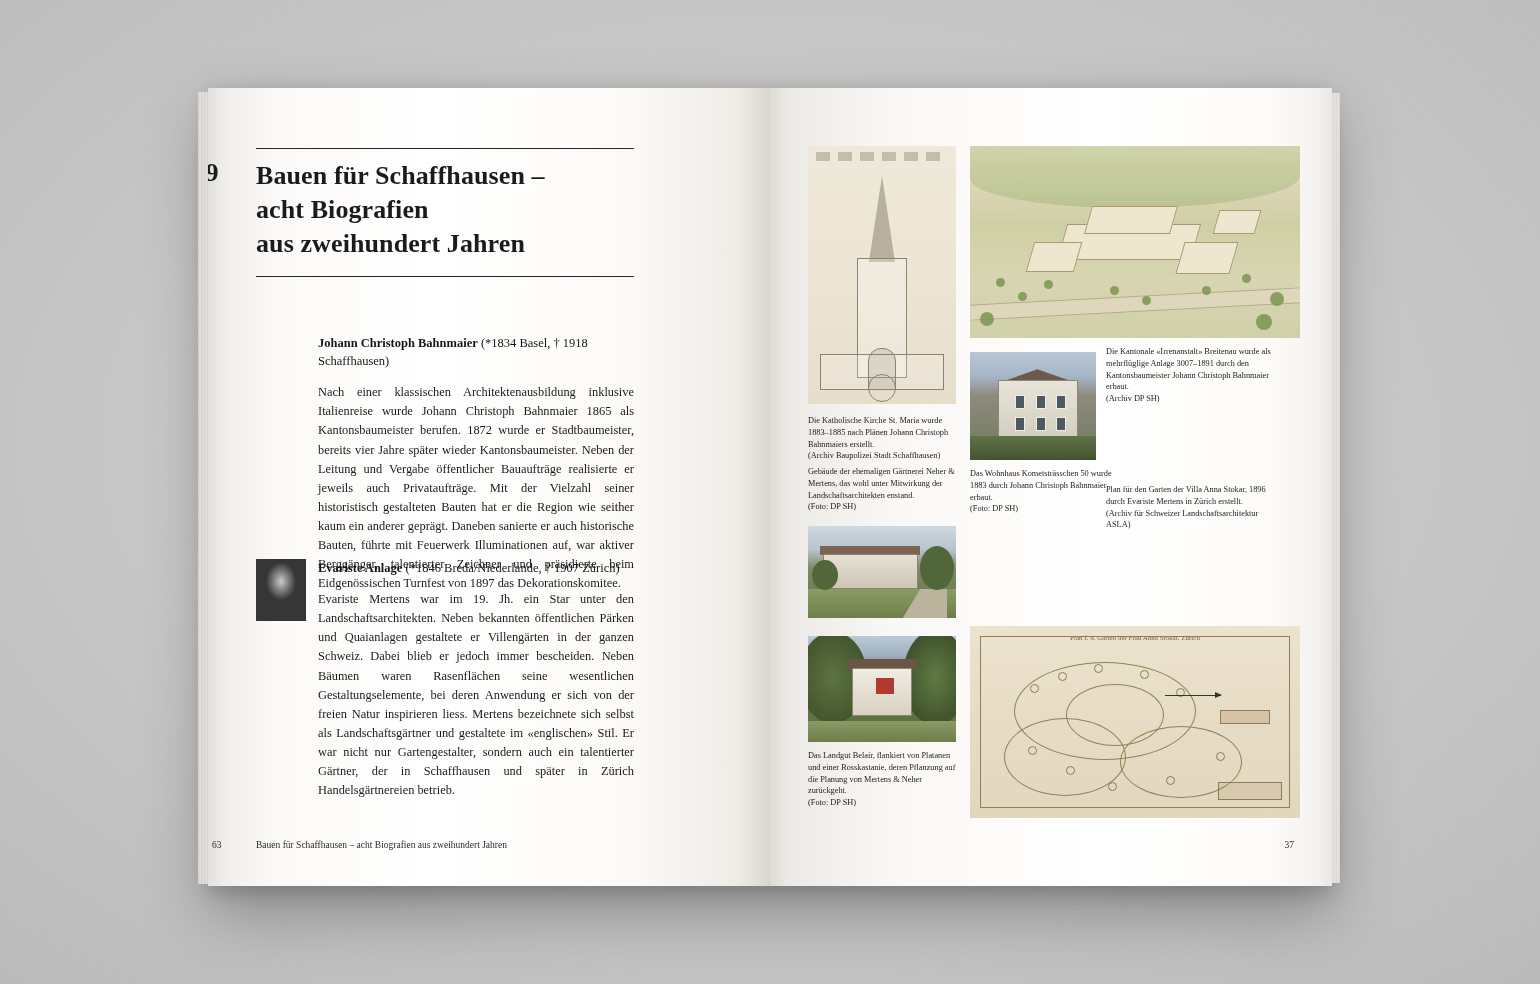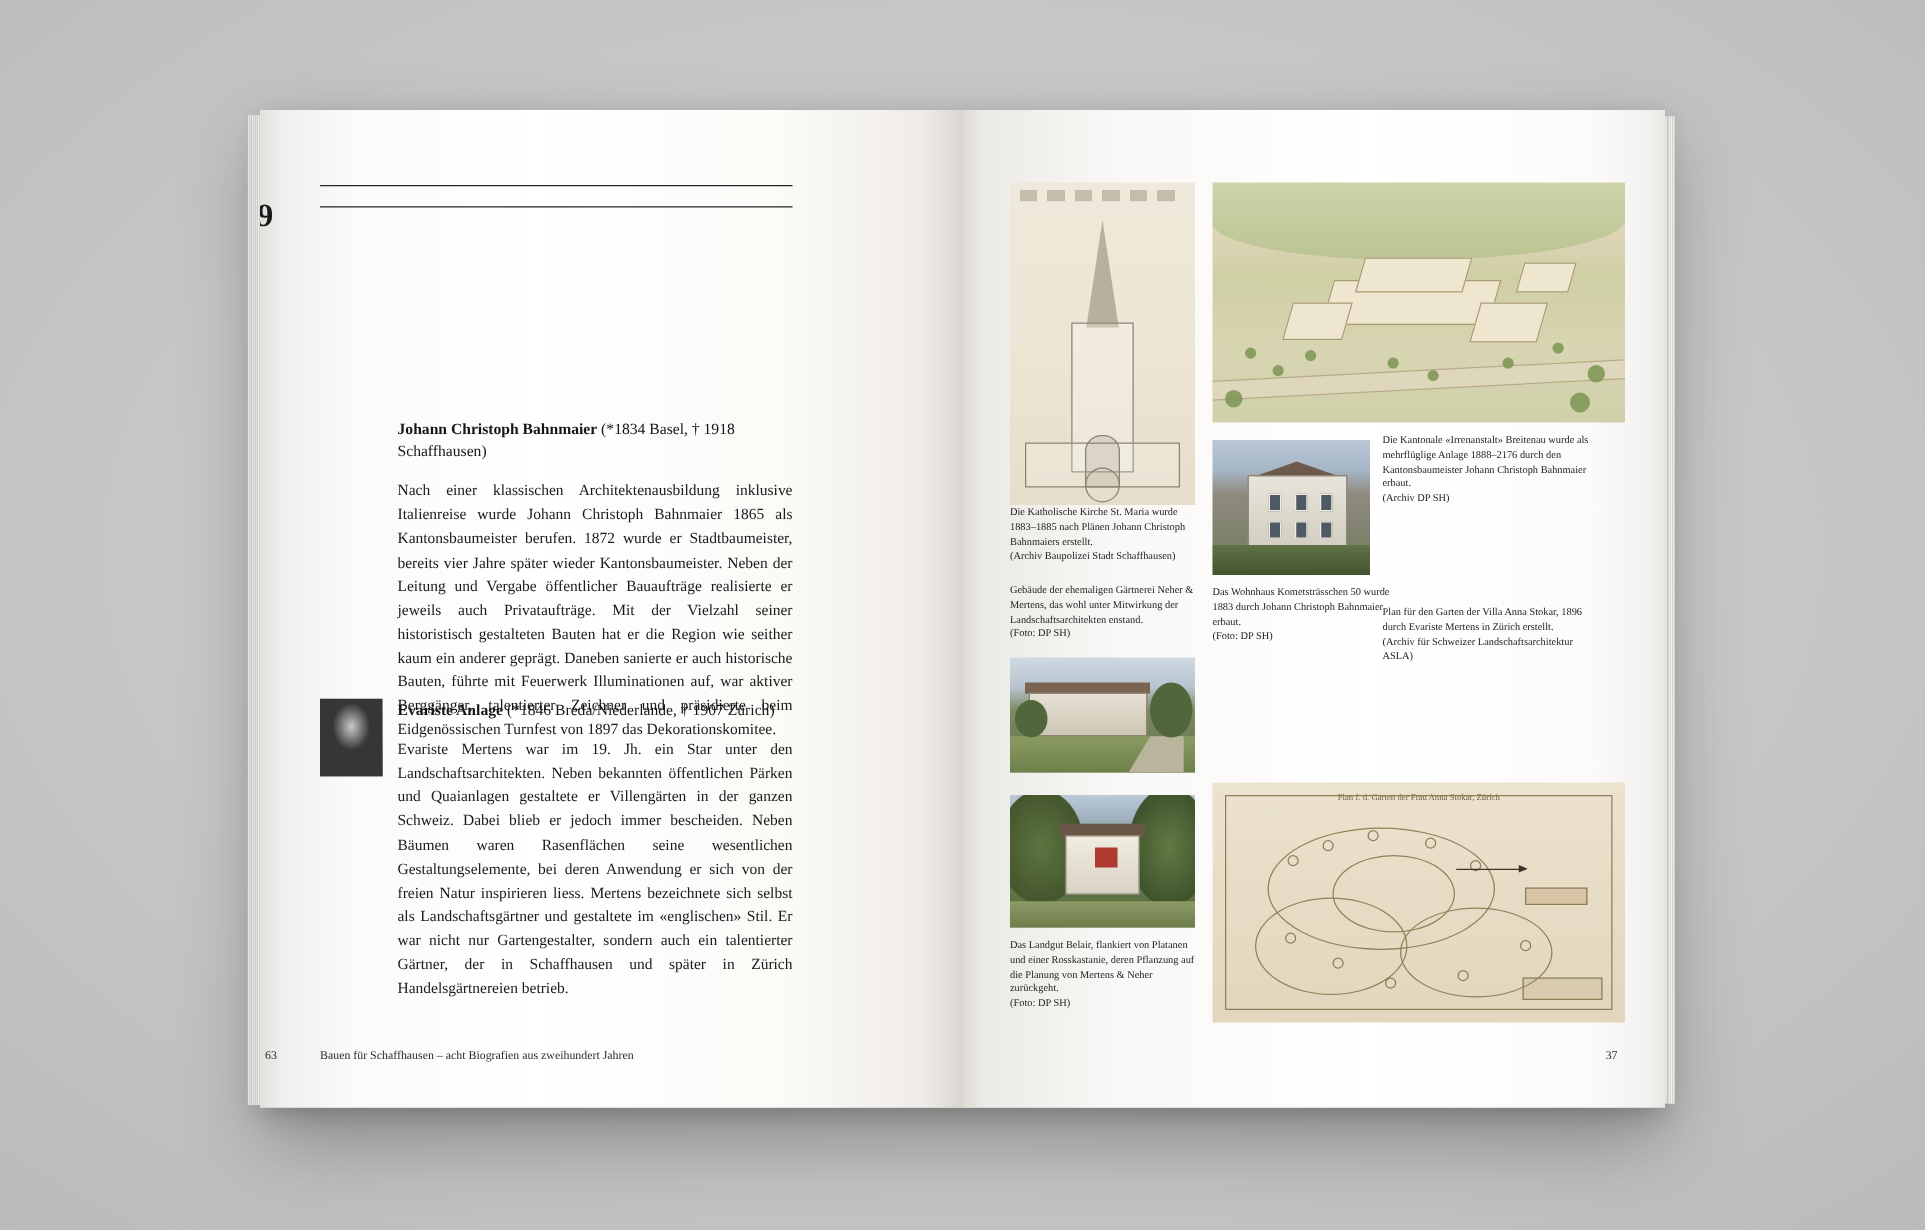--- a/index.html
+++ b/index.html
@@ -404,20 +404,23 @@
   <div class="book">
 
     <div class="page-edges"></div>
     <div class="page-edges-right"></div>
 
     <div class="page page-left">
 
       <div class="chapter-head">
         <div class="rule-top"></div>
         <div class="chapter-num">09</div>
+        <div class="chapter-title" style="white-space:pre-line">Bauen für Schaffhausen –
+acht Biografien
+aus zweihundert Jahren</div>
         <div class="rule-bottom"></div>
       </div>
 
       <div class="bio bio-1">
         <div class="bio-portrait portrait-a"></div>
         <div class="bio-name">
           <b>Johann Christoph Bahnmaier</b><span> (*1834 Basel, † 1918 Schaffhausen)</span>
         </div>
         <div class="bio-text">Nach einer klassischen Architektenausbildung inklusive Italienreise wurde Johann Christoph Bahnmaier 1865 als Kantonsbaumeister berufen. 1872 wurde er Stadtbaumeister, bereits vier Jahre später wieder Kantonsbaumeister. Neben der Leitung und Vergabe öffentlicher Bauaufträge realisierte er jeweils auch Privataufträge. Mit der Vielzahl seiner historistisch gestalteten Bauten hat er die Region wie seither kaum ein anderer geprägt. Daneben sanierte er auch historische Bauten, führte mit Feuerwerk Illuminationen auf, war aktiver Berggänger, talentierter Zeichner und präsidierte beim Eidgenössischen Turnfest von 1897 das Dekorationskomitee.</div>
       </div>
@@ -442,21 +445,21 @@
         <div class="fig" style="left:38px; top:58px; width:148px; height:258px;">
           <div class="frame art-church">
             <div class="hdr"></div>
             <div class="spire"></div>
             <div class="tower"></div>
             <div class="nave"></div>
             <div class="rose"></div>
             <div class="door"></div>
           </div>
         </div>
-        <div class="cap" style="left:38px; top:316px; width:150px; white-space:pre-line">Die Katholische Kirche St. Maria wurde 1883–1885 nach Plänen Johann Christoph Bahnmaiers erstellt.
+        <div class="cap" style="left:38px; top:327px; width:150px; white-space:pre-line">Die Katholische Kirche St. Maria wurde 1883–1885 nach Plänen Johann Christoph Bahnmaiers erstellt.
 (Archiv Baupolizei Stadt Schaffhausen)</div>
 
         <div class="fig" style="left:200px; top:58px; width:330px; height:192px;">
           <div class="frame art-aerial">
             <div class="hill"></div>
             <div class="bldg" style="left:92px; top:78px; width:132px; height:34px;"></div>
             <div class="bldg" style="left:118px; top:60px; width:84px; height:26px;"></div>
             <div class="bldg" style="left:60px; top:96px; width:46px; height:28px;"></div>
             <div class="bldg" style="left:210px; top:96px; width:52px; height:30px;"></div>
             <div class="bldg" style="left:246px; top:64px; width:40px; height:22px;"></div>
@@ -466,21 +469,21 @@
             <div class="tree" style="left:74px; top:134px;"></div>
             <div class="tree" style="left:140px; top:140px;"></div>
             <div class="tree" style="left:172px; top:150px;"></div>
             <div class="tree" style="left:232px; top:140px;"></div>
             <div class="tree" style="left:272px; top:128px;"></div>
             <div class="tree" style="left:300px; top:146px; width:14px; height:14px;"></div>
             <div class="tree" style="left:10px; top:166px; width:14px; height:14px;"></div>
             <div class="tree" style="left:286px; top:168px; width:16px; height:16px;"></div>
           </div>
         </div>
-        <div class="cap" style="left:336px; top:258px; width:180px; white-space:pre-line">Die Kantonale «Irrenanstalt» Breitenau wurde als mehrflüglige Anlage 1888–2176 durch den Kantonsbaumeister Johann Christoph Bahnmaier erbaut.
+        <div class="cap" style="left:336px; top:258px; width:180px; white-space:pre-line">Die Kantonale «Irrenanstalt» Breitenau wurde als mehrflüglige Anlage 3007–1891 durch den Kantonsbaumeister Johann Christoph Bahnmaier erbaut.
 (Archiv DP SH)</div>
 
         <div class="fig" style="left:200px; top:264px; width:126px; height:108px;">
           <div class="frame art-house">
             <div class="roof"></div>
             <div class="body"></div>
             <div class="win" style="left:36%; top:40%;"></div>
             <div class="win" style="left:52%; top:40%;"></div>
             <div class="win" style="left:68%; top:40%;"></div>
             <div class="win" style="left:36%; top:60%;"></div>

